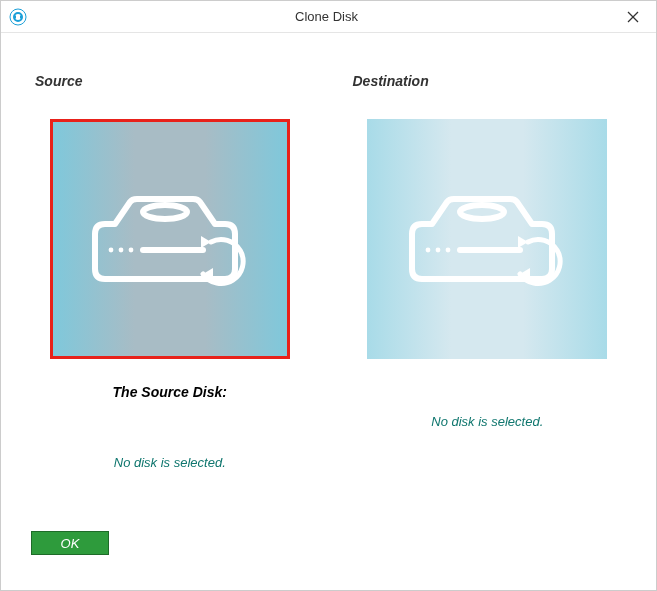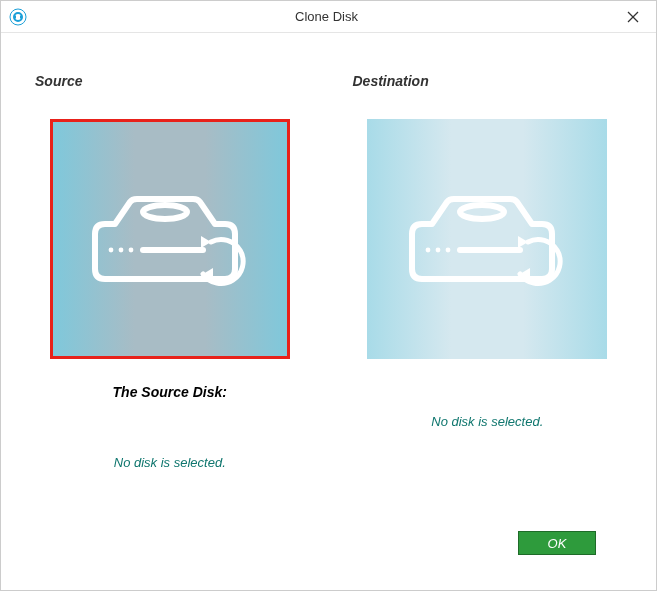--- a/index.html
+++ b/index.html
@@ -104,20 +104,21 @@
     .status-text {
       font-size: 13px;
       color: #0f766e;
       margin-top: 55px;
     }
     .button-row {
       display: flex;
       justify-content: flex-end;
       gap: 16px;
       padding: 10px 30px 15px 0;
+      flex-direction: column;
     }
     .btn {
       width: 78px;
       height: 24px;
       background: #2e9b3c;
       color: #fff;
       font-size: 13px;
       border: 1px solid #1e6b28;
       cursor: pointer;
       display: flex;

